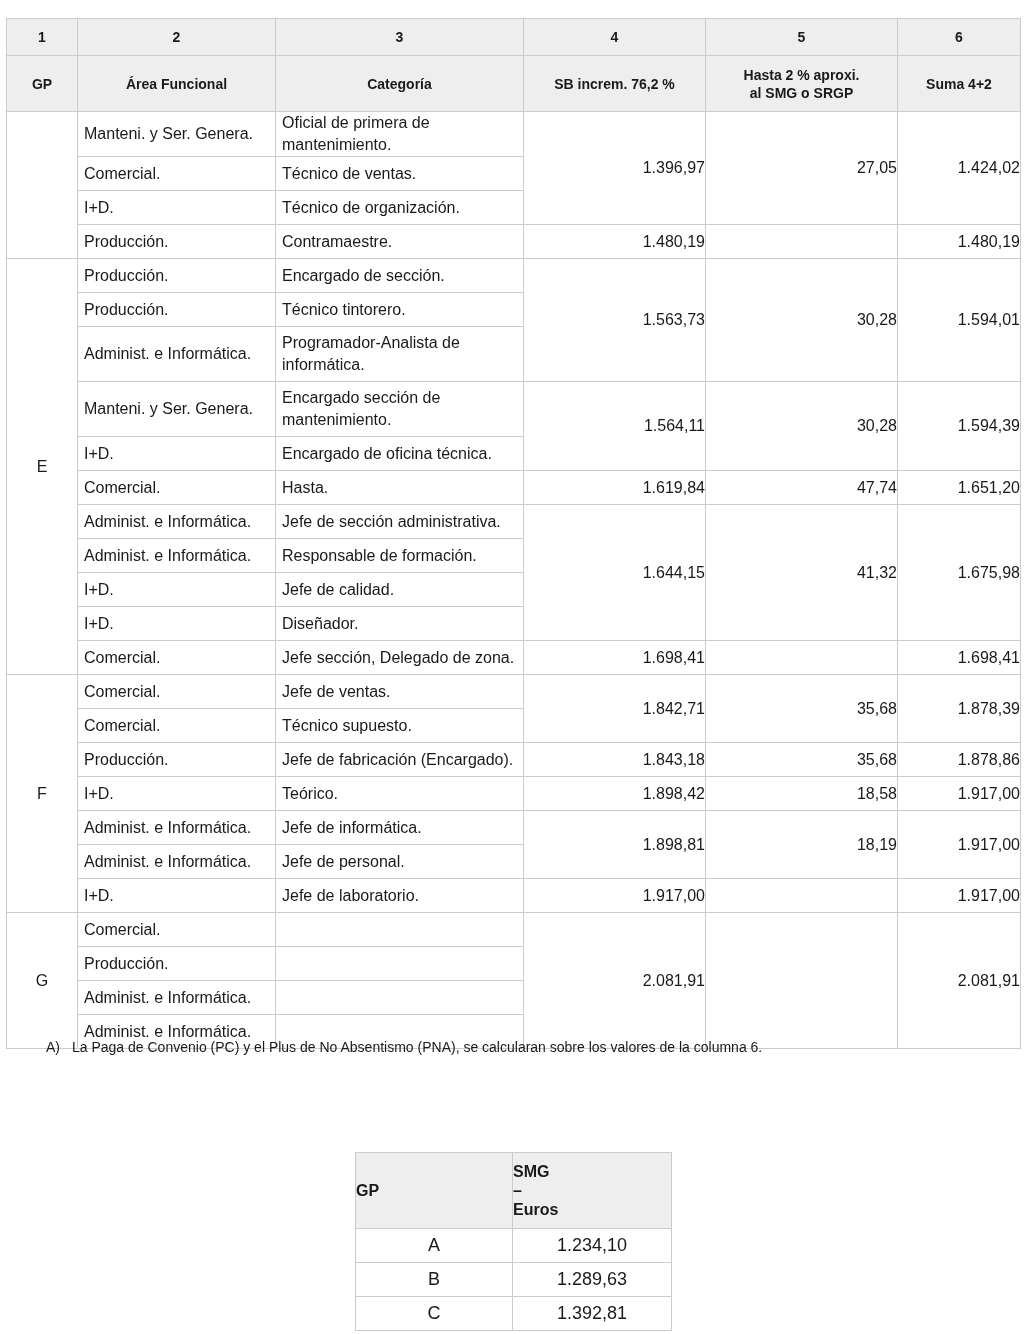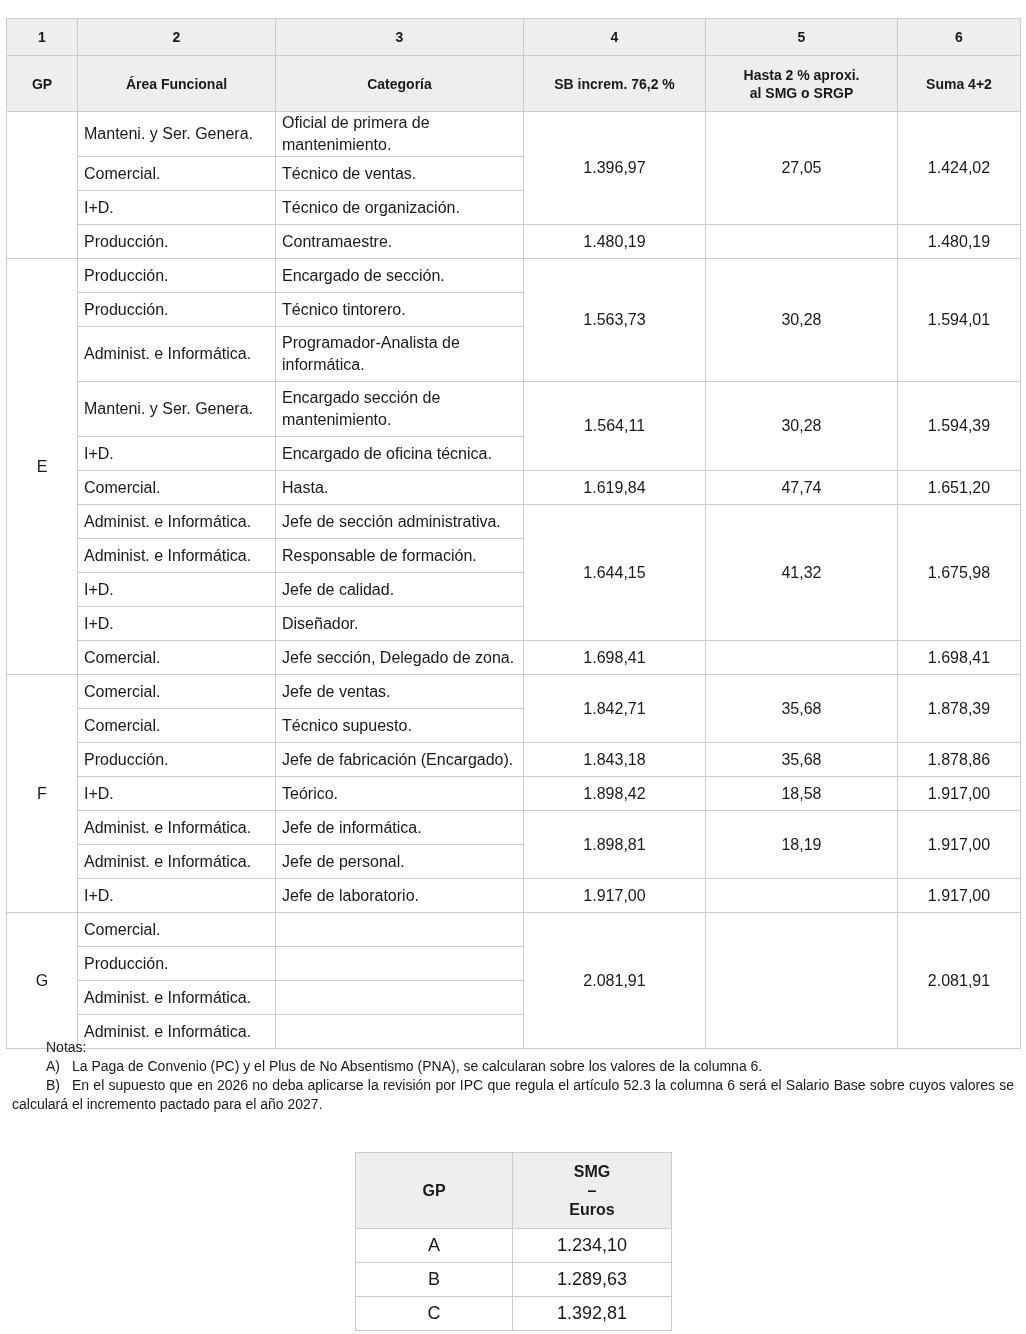--- a/index.html
+++ b/index.html
@@ -6,30 +6,30 @@
   body { width:1026px; height:1334px; position:relative; overflow:hidden;
          font-family:"Liberation Sans", sans-serif; color:#1a1a1a; }
   table { border-collapse:collapse; }
   td, th { border:1px solid #cbcbcb; padding:0; }
   #main-table { position:absolute; left:6px; top:18px; width:1014px; table-layout:fixed; }
   #main-table th { background:#eeeeee; font-weight:bold; font-size:14px; text-align:center; }
   #main-table tr.hdr1 th { height:36px; }
   #main-table tr.hdr2 th { height:55px; line-height:18px; }
   #main-table td { font-size:16px; }
   #main-table td.txt { text-align:left; padding-left:6px; padding-right:4px; line-height:22px; }
-  #main-table td.num { text-align:center; }
+  #main-table td.num { text-align:right; }
   #main-table td.gp { text-align:center; }
   #main-table tr.r1 td { height:33px; }
   #main-table tr.r2 td { height:54px; }
   .notes { position:absolute; left:12px; top:1038px; width:1002px; font-size:14px; line-height:19px; color:#1a1a1a; }
   .notes .title { padding-left:34px; }
   .notes .item { text-align:justify; text-indent:34px; }
   .notes .item .lbl { display:inline-block; width:26px; text-indent:0; }
   #smg-table { position:absolute; left:355px; top:1152px; width:316px; table-layout:fixed; }
-  #smg-table th { background:#eeeeee; font-weight:bold; font-size:16px; text-align:center; height:75px; line-height:19px; }
+  #smg-table th { background:#eeeeee; font-weight:bold; font-size:16px; text-align:left; height:75px; line-height:19px; }
   #smg-table td { font-size:18px; text-align:center; height:33px; }
 </style>
 </head>
 <body>
 
 <table id="main-table">
   <colgroup>
     <col style="width:71px">
       <col style="width:198px">
       <col style="width:248px">
@@ -204,23 +204,21 @@
       <td class="txt"></td>
     </tr>
     <tr class="r1">
       <td class="txt">Administ. e Informática.</td>
       <td class="txt"></td>
     </tr>
   </tbody>
 </table>
 
 <div class="notes">
-  <div class="title">Notas:</div>
   <div class="item"><span class="lbl">A)</span><span>La Paga de Convenio (PC) y el Plus de No Absentismo (PNA), se calcularan sobre los valores de la columna 6.</span></div>
-  <div class="item"><span class="lbl">B)</span><span>En el supuesto que en 2026 no deba aplicarse la revisión por IPC que regula el artículo 52.3 la columna 6 será el Salario Base sobre cuyos valores se calculará el incremento pactado para el año 2027.</span></div>
 </div>
 
 <table id="smg-table">
   <colgroup>
       <col style="width:157px">
       <col style="width:159px">
     </colgroup>
   <thead>
     <tr>
       <th>GP</th>

